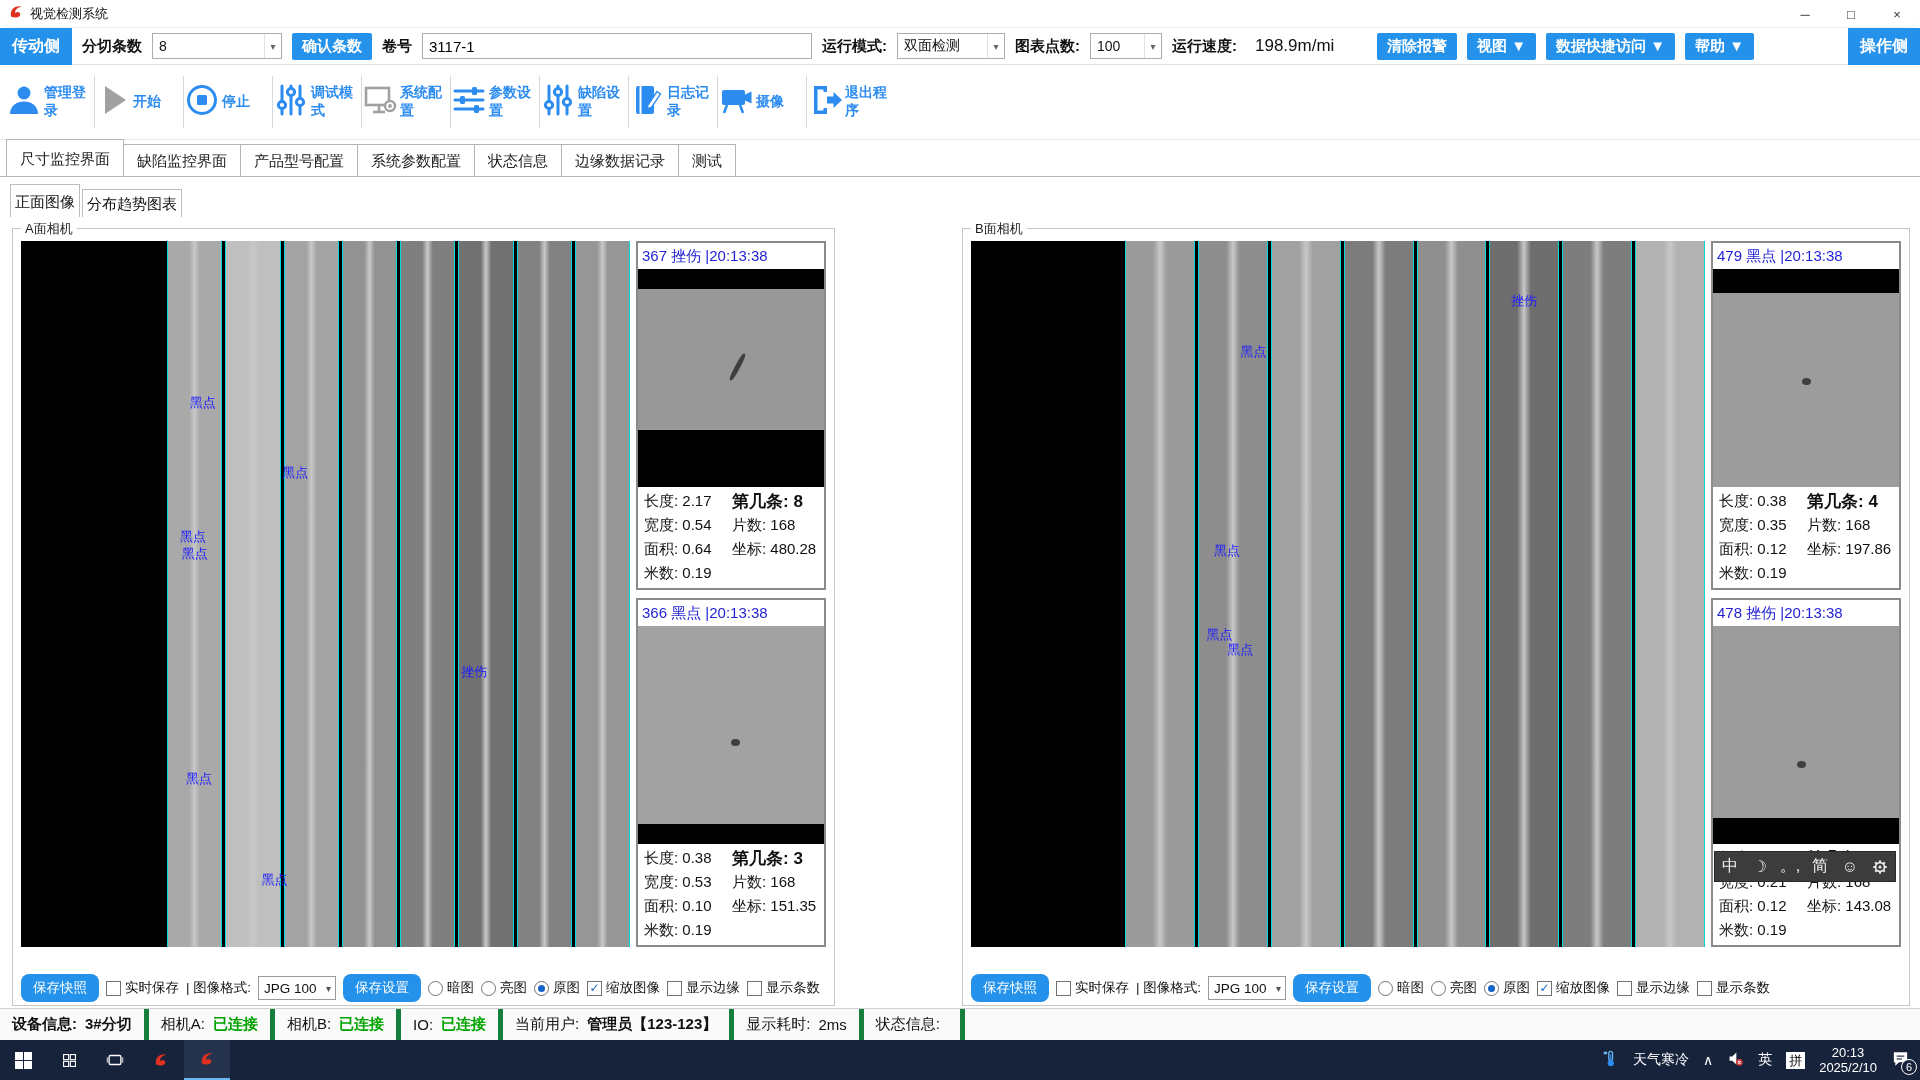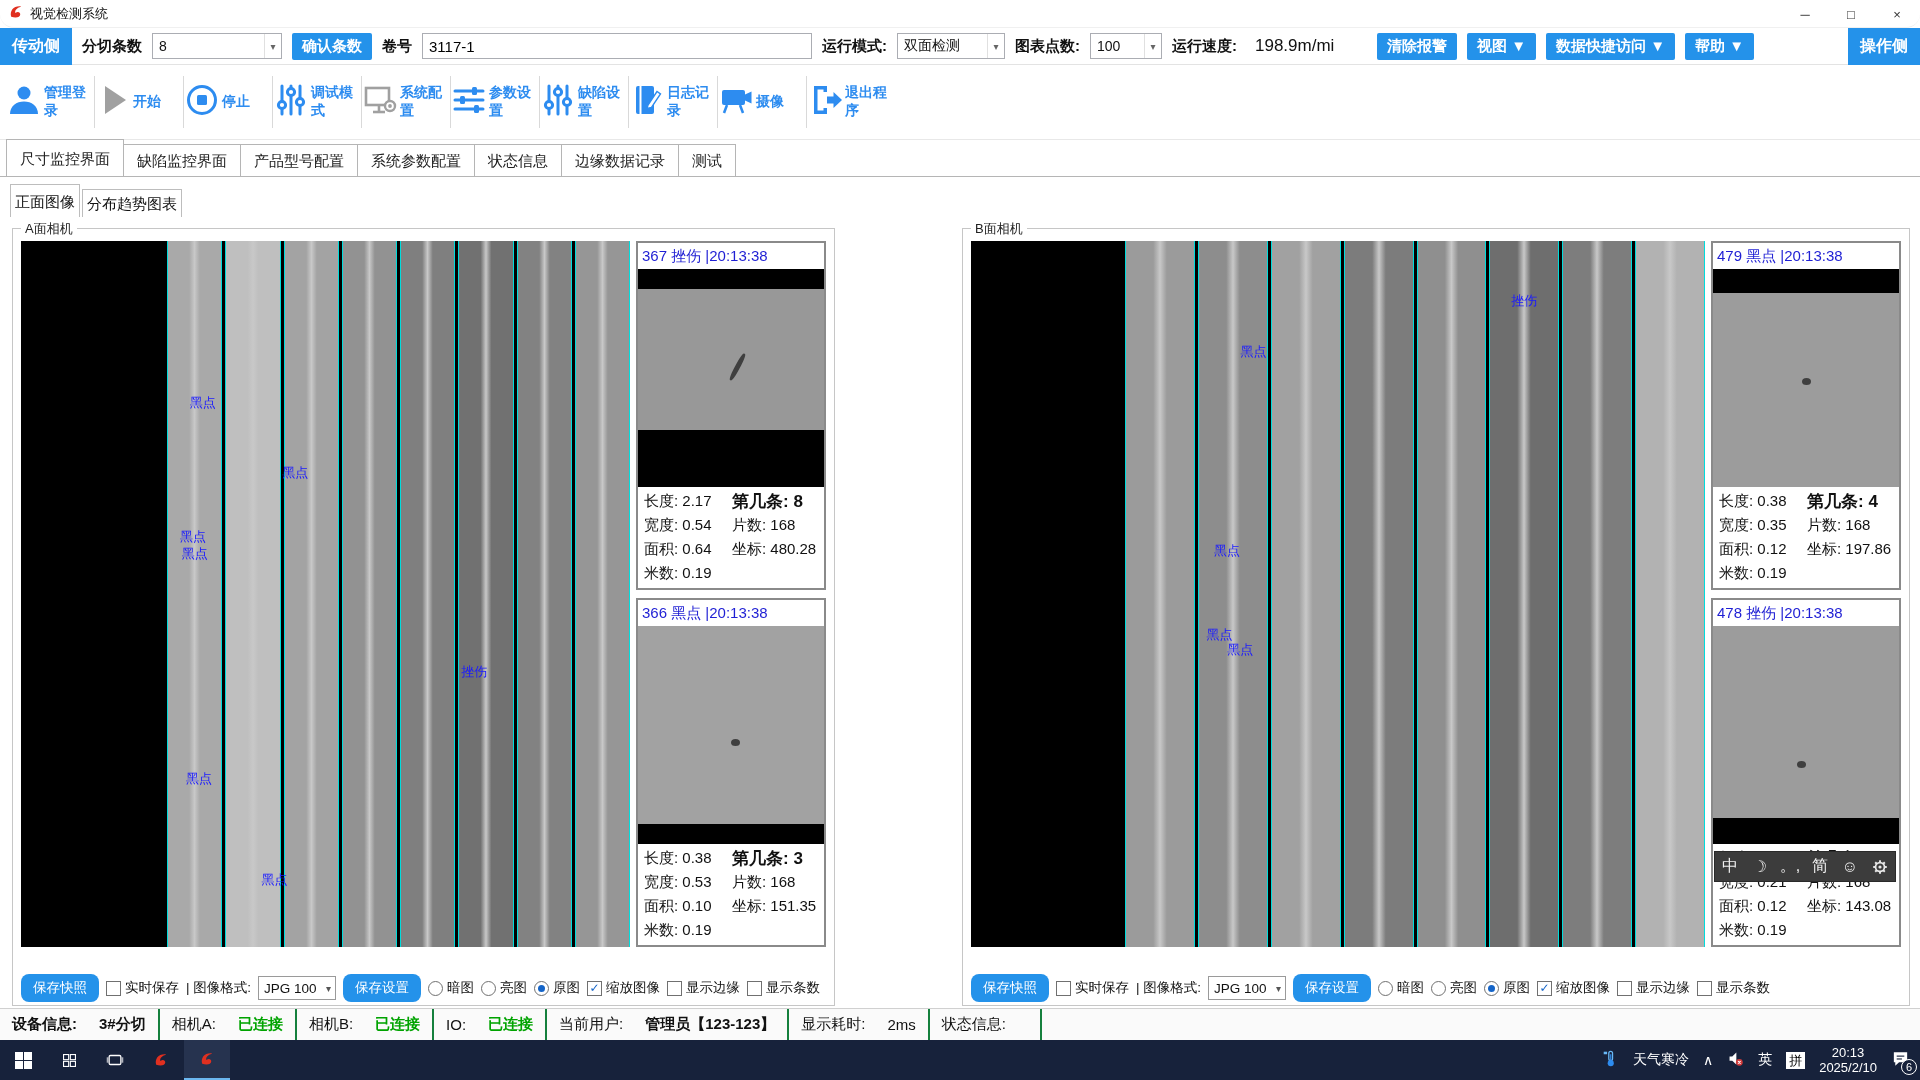--- a/index.html
+++ b/index.html
@@ -88,22 +88,22 @@
     display:inline-flex; align-items:center; justify-content:center; }
   .rdo .pip { width:7px; height:7px; border-radius:50%; background:#1464c8; }
   .ctl-group { display:flex; align-items:center; gap:4px; }
   .fmt-combo { border:1px solid #9a9a9a; height:24px; width:78px; display:flex; align-items:center;
     padding-left:5px; font-size:13.5px; }
   .fmt-combo .arrow { margin-left:auto; padding-right:4px; color:#555; font-size:10px; }
 
   
   #app-status { position:absolute; left:0; top:1008px; width:1920px; height:32px; background:#fafafa;
     border-top:1px solid #d0d0d0; display:flex; align-items:center; font-size:15px; }
-  #app-status .seg { display:flex; align-items:center; gap:22px; padding:0 12px; height:100%;
-    border-right:2px solid #15803d; }
+  #app-status .seg { display:flex; align-items:center; gap:8px; padding:0 12px; height:100%;
+    border-right:5px solid #15803d; }
   #app-status .seg:first-child { font-weight:bold; }
   #app-status .val-green { color:#00a300; font-weight:bold; }
   #app-status .val-bold { font-weight:bold; }
 
   
   #ime-bar { position:absolute; left:1714px; top:851px; width:182px; height:31px; background:#3c3c3c;
     border:1px solid #2a2a2a; display:flex; align-items:center; justify-content:space-around;
     color:#f0f0f0; font-size:16px; z-index:60; }
   #ime-bar span { display:inline-flex; align-items:center; justify-content:center; width:26px; height:26px; }
 

